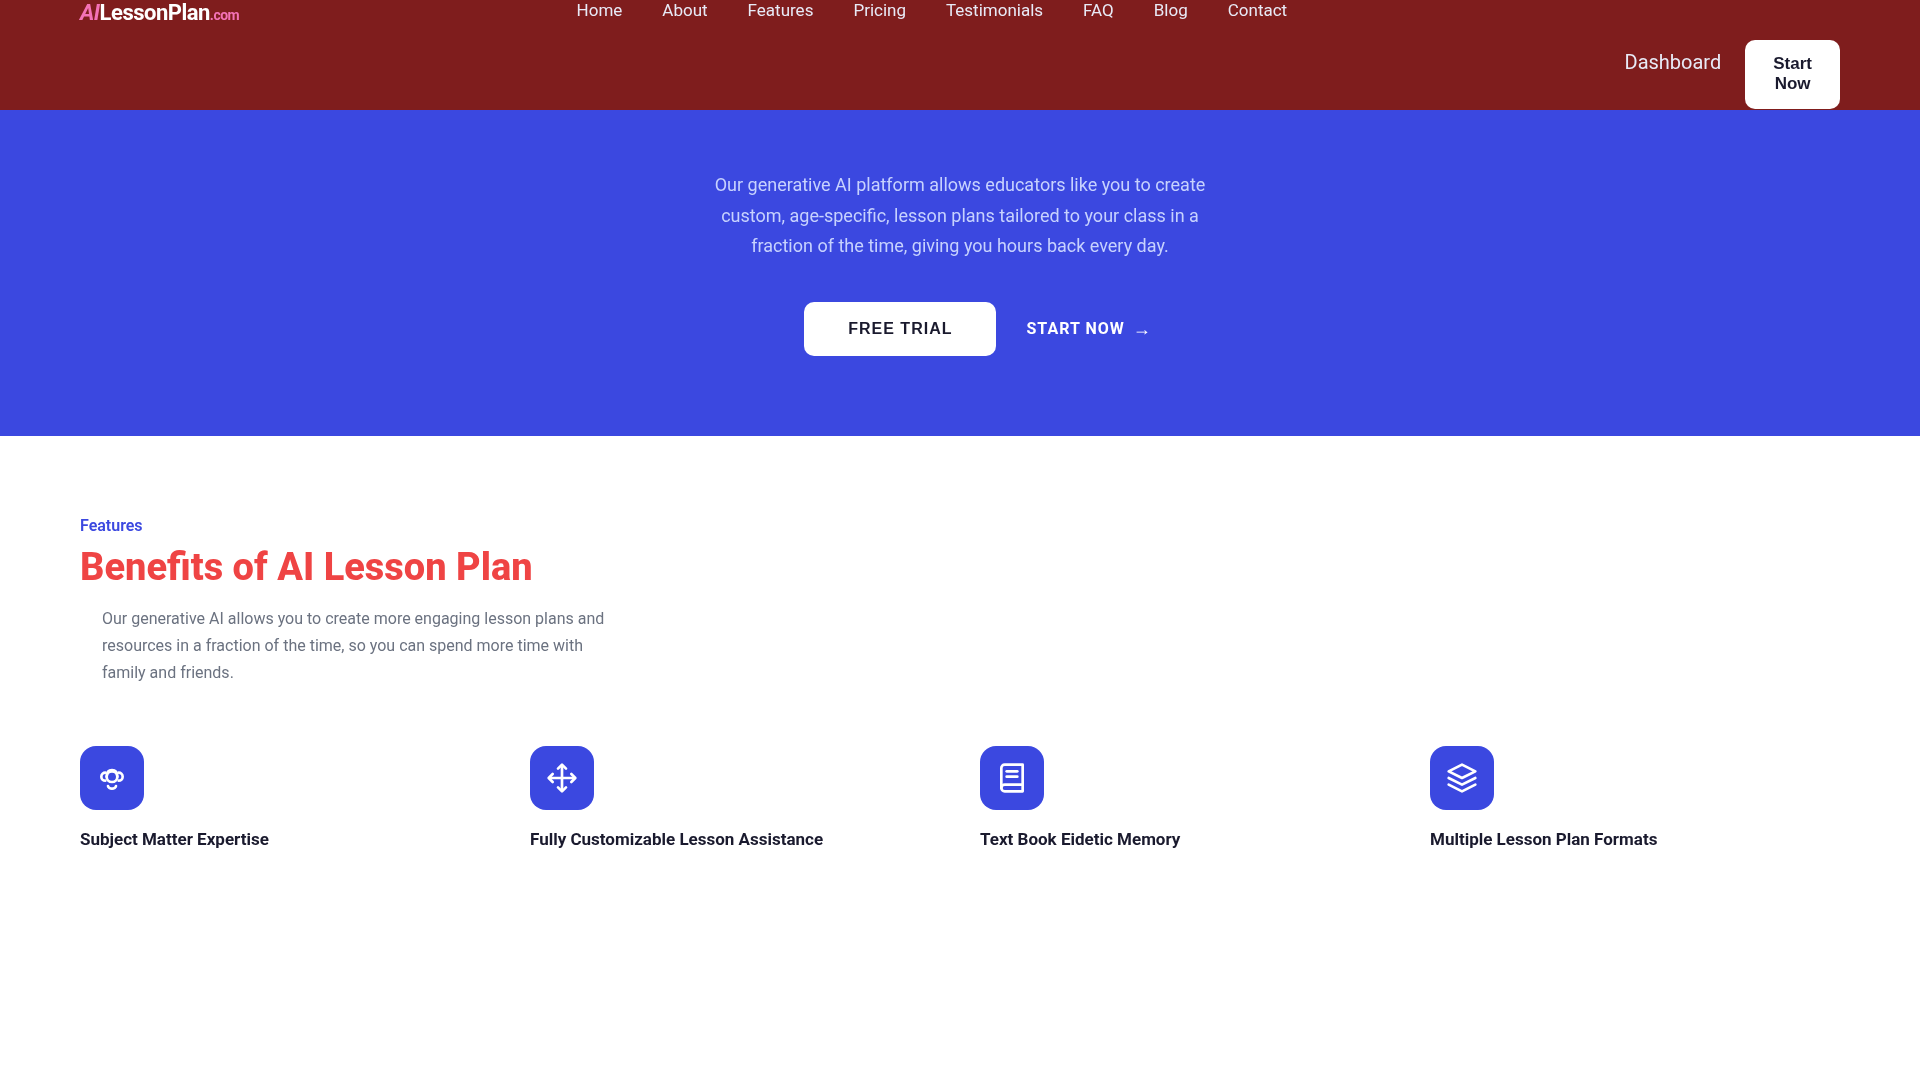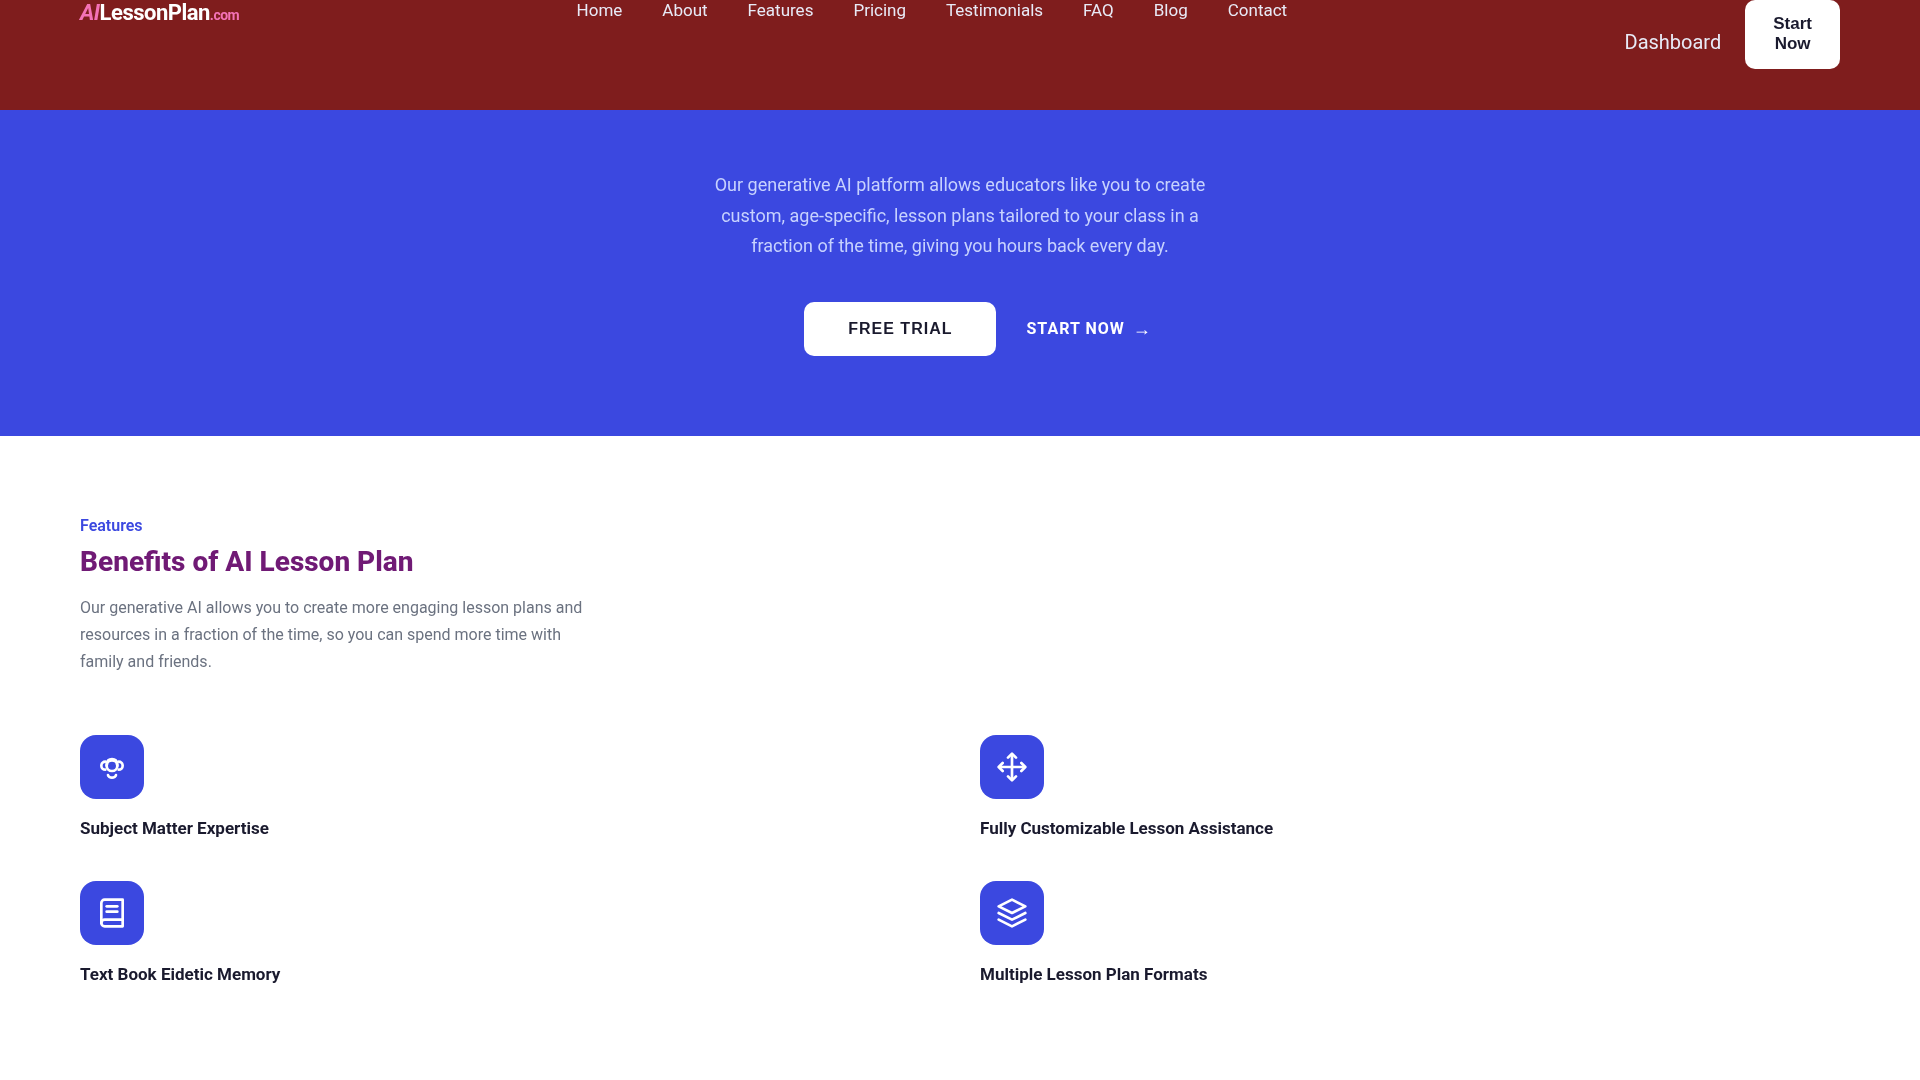--- a/index.html
+++ b/index.html
@@ -62,20 +62,21 @@
       color: #1a1a2e;
       border: none;
       border-radius: 10px;
       padding: 14px 28px;
       font-size: 17px;
       font-weight: 700;
       cursor: pointer;
       line-height: 1.2;
       text-align: center;
       transition: background 0.2s;
+      margin-top: 40px;
     }
 
     
     .hero {
       background: #3b48e0;
       text-align: center;
       padding: 60px 40px 80px;
     }
     .hero h1 {
       font-size: 58px;
@@ -132,37 +133,38 @@
       background: #fff;
       padding: 80px 80px 60px;
     }
     .features-label {
       color: #3b48e0;
       font-size: 16px;
       font-weight: 600;
       margin-bottom: 10px;
     }
     .features-title {
-      font-size: 28px;
+      font-size: 38px;
       font-weight: 800;
-      color: #701a75;
+      color: #ef4444;
       margin-bottom: 16px;
     }
     .features-desc {
       font-size: 16px;
       color: #6b7280;
       max-width: 520px;
       line-height: 1.7;
       margin-bottom: 60px;
+      margin-left: 22px;
     }
 
     
     .feature-cards {
       display: grid;
-      grid-template-columns: repeat(2, 1fr);
+      grid-template-columns: repeat(4, 1fr);
       gap: 40px;
       text-align: center;
     }
     .feature-card {
       display: flex;
       flex-direction: column;
       align-items: flex-start;
     }
     .feature-icon {
       width: 64px;

